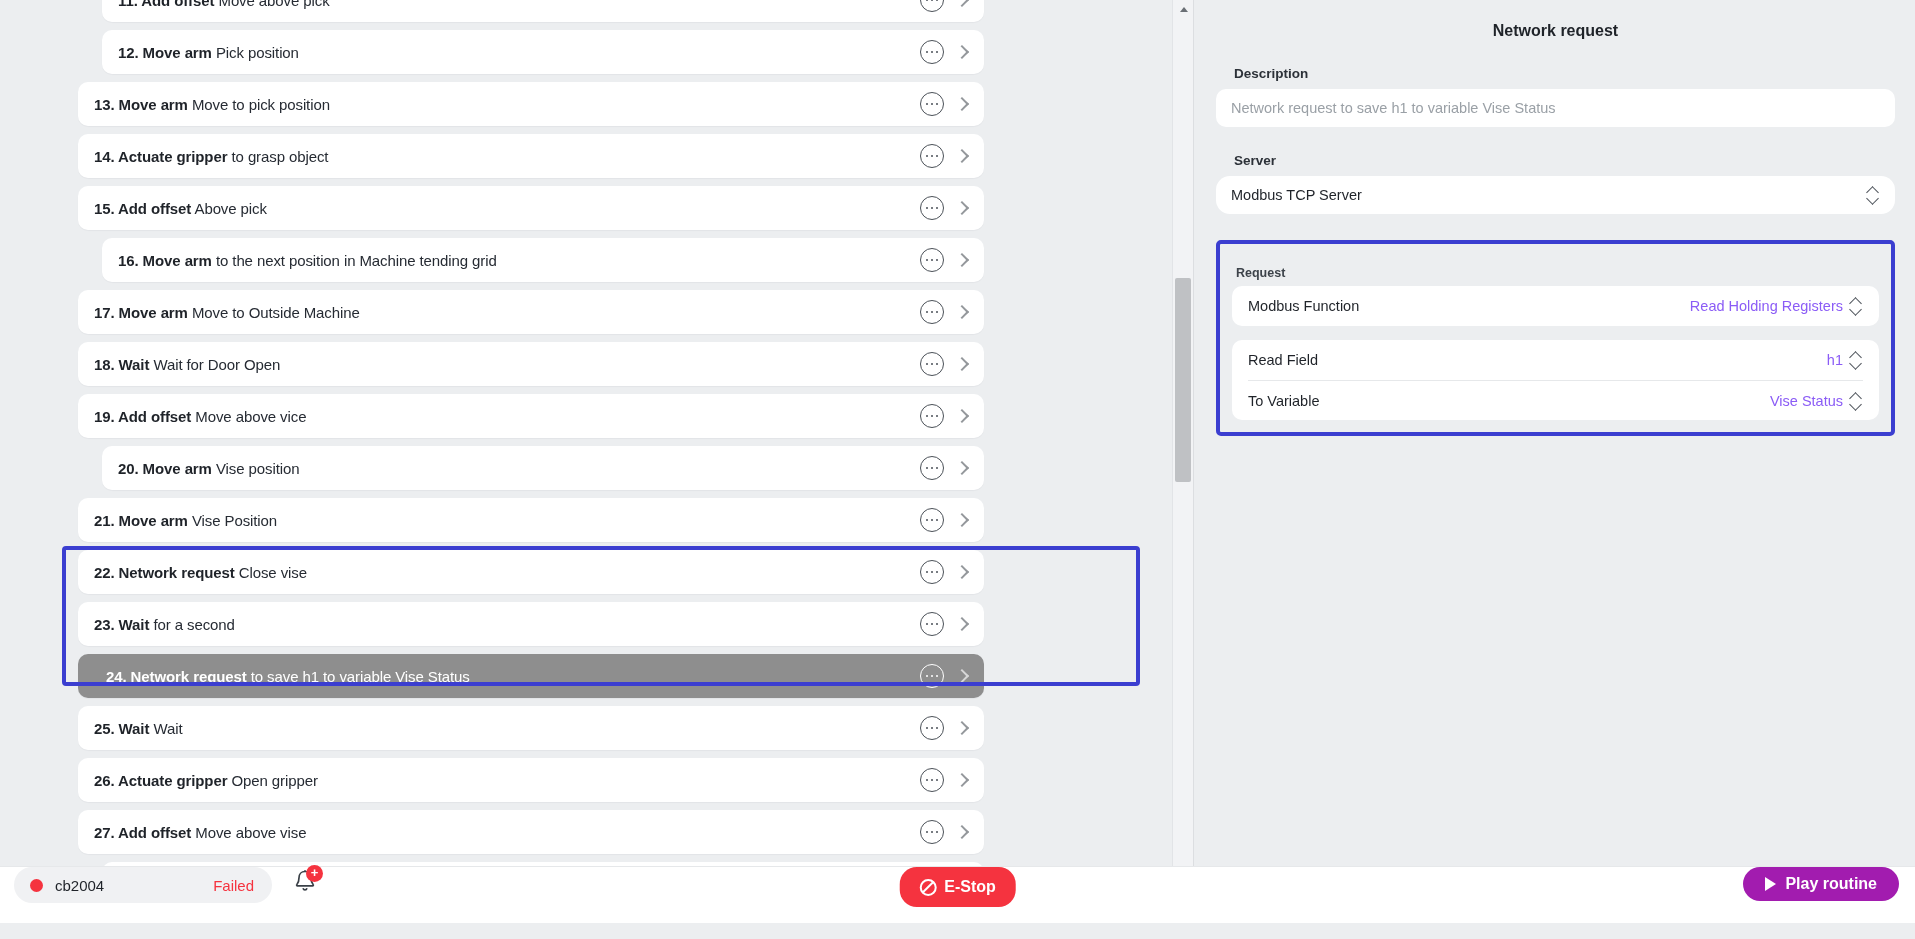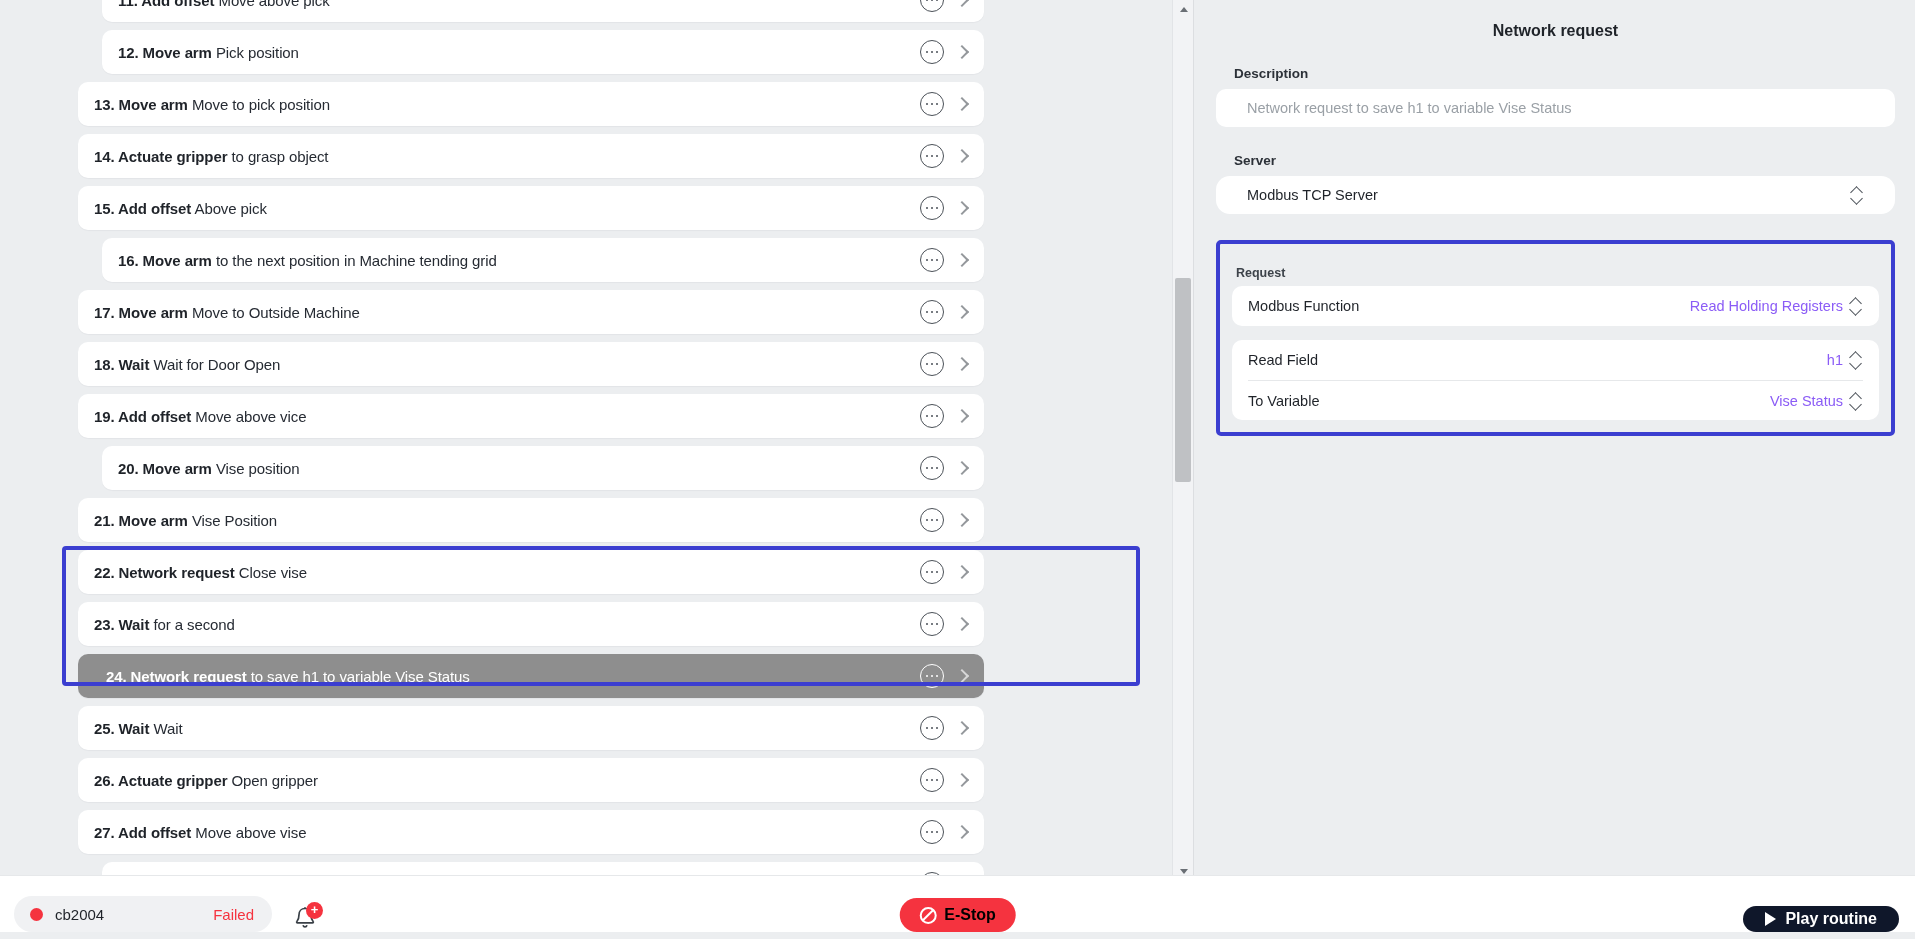--- a/index.html
+++ b/index.html
@@ -120,21 +120,21 @@
   }
   .field-label {
     font-size: 13.5px; font-weight: 700; color: #2c3138;
     margin: 26px 0 8px 18px;
   }
   .input-box {
     height: 38px;
     background: #ffffff;
     border-radius: 10px;
     display: flex; align-items: center;
-    padding: 0 31px;
+    padding: 0 15px;
     font-size: 14.5px;
   }
   .input-box .placeholder { color: #9aa0a6; }
   .input-box .value { color: #1f2329; }
   .select-box { justify-content: space-between; border-radius: 14px; }
 
   .stepper-icon { width: 14px; height: 18px; position: relative; flex: 0 0 auto; }
   .stepper-icon::before, .stepper-icon::after {
     content: ""; position: absolute; left: 2px; width: 8px; height: 8px;
     border-left: 1.7px solid #4b5158; border-top: 1.7px solid #4b5158;
@@ -164,24 +164,24 @@
     height: 40px;
     display: flex; align-items: center; justify-content: space-between;
   }
   .card-row + .card-row { border-top: 1px solid #e6e8ea; }
   .card-row .k { font-size: 14.5px; color: #1f2329; }
   .card-row .v { font-size: 14.5px; color: #8b5cf6; display: flex; align-items: center; gap: 6px; }
   #request-group .card + .card { margin-top: 14px; }
 
   
   #bottom-bar {
-    position: absolute; left: 0; bottom: 7px;
+    position: absolute; left: 0; bottom: 16px;
     width: 1915px; height: 57px;
     background: #ffffff;
-    display: flex; align-items: flex-end;
+    display: flex; align-items: flex-start;
     border-top: 1px solid #e6e8ea;
   }
   #robot-status {
     margin-left: 14px;
     height: 36px;
     background: #f0f1f3;
     border-radius: 18px;
     display: flex; align-items: center;
     padding: 0 18px 0 16px;
     gap: 12px;
@@ -194,32 +194,32 @@
   #bell { position: relative; margin-left: 20px; width: 26px; height: 28px; }
   #bell .badge {
     position: absolute; right: -5px; top: -2px;
     width: 17px; height: 17px; border-radius: 50%;
     background: #f5333f; color: #fff; font-size: 13px; line-height: 16px;
     text-align: center; font-weight: 700;
   }
 
   #estop {
     position: absolute; left: 50%; transform: translateX(-50%);
-    height: 34px;
-    background: #f5333f; color: #000000;
+    height: 40px;
+    background: #f5333f; color: #ffffff;
     border-radius: 17px;
     display: flex; align-items: center; gap: 8px;
     padding: 0 20px;
     font-size: 16px; font-weight: 700;
     border: none; cursor: pointer;
   }
   #play-routine {
     position: absolute; right: 16px;
-    height: 26px;
-    background: #0f172a; color: #fff;
+    height: 34px;
+    background: #a21caf; color: #fff;
     border-radius: 17px;
     display: flex; align-items: center; gap: 9px;
     padding: 0 22px;
     font-size: 16px; font-weight: 700;
     border: none; cursor: pointer;
   }
   .ban-icon { width: 17px; height: 17px; border: 2px solid #fff; border-radius: 50%; position: relative; }
   .ban-icon::after {
     content: ""; position: absolute; left: -1px; top: 5.5px;
     width: 15px; height: 2px; background: #fff; transform: rotate(-45deg);

